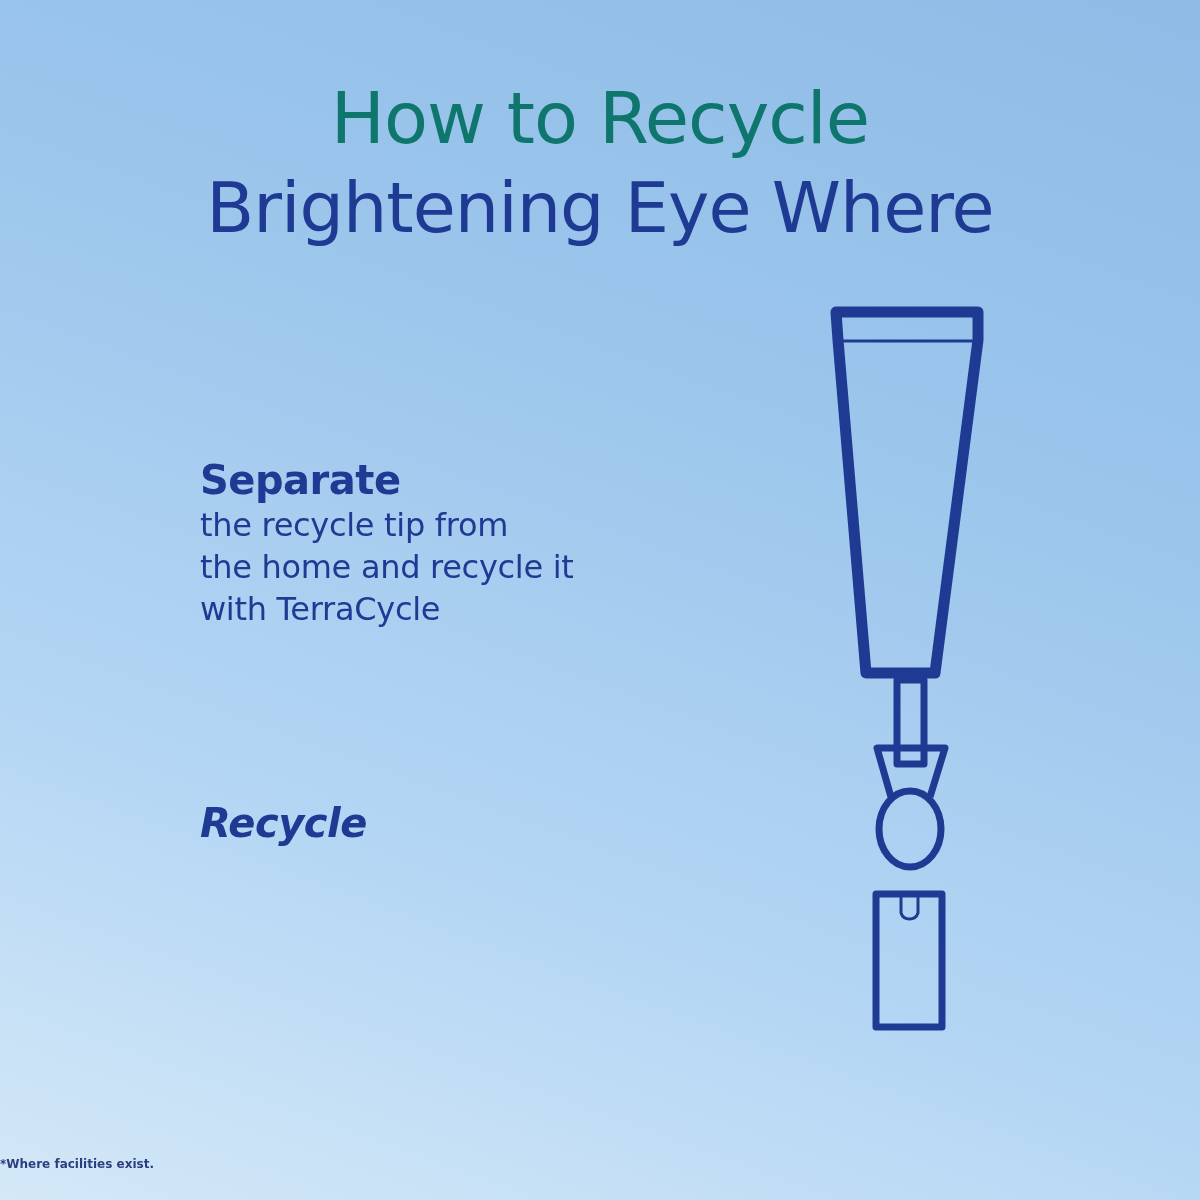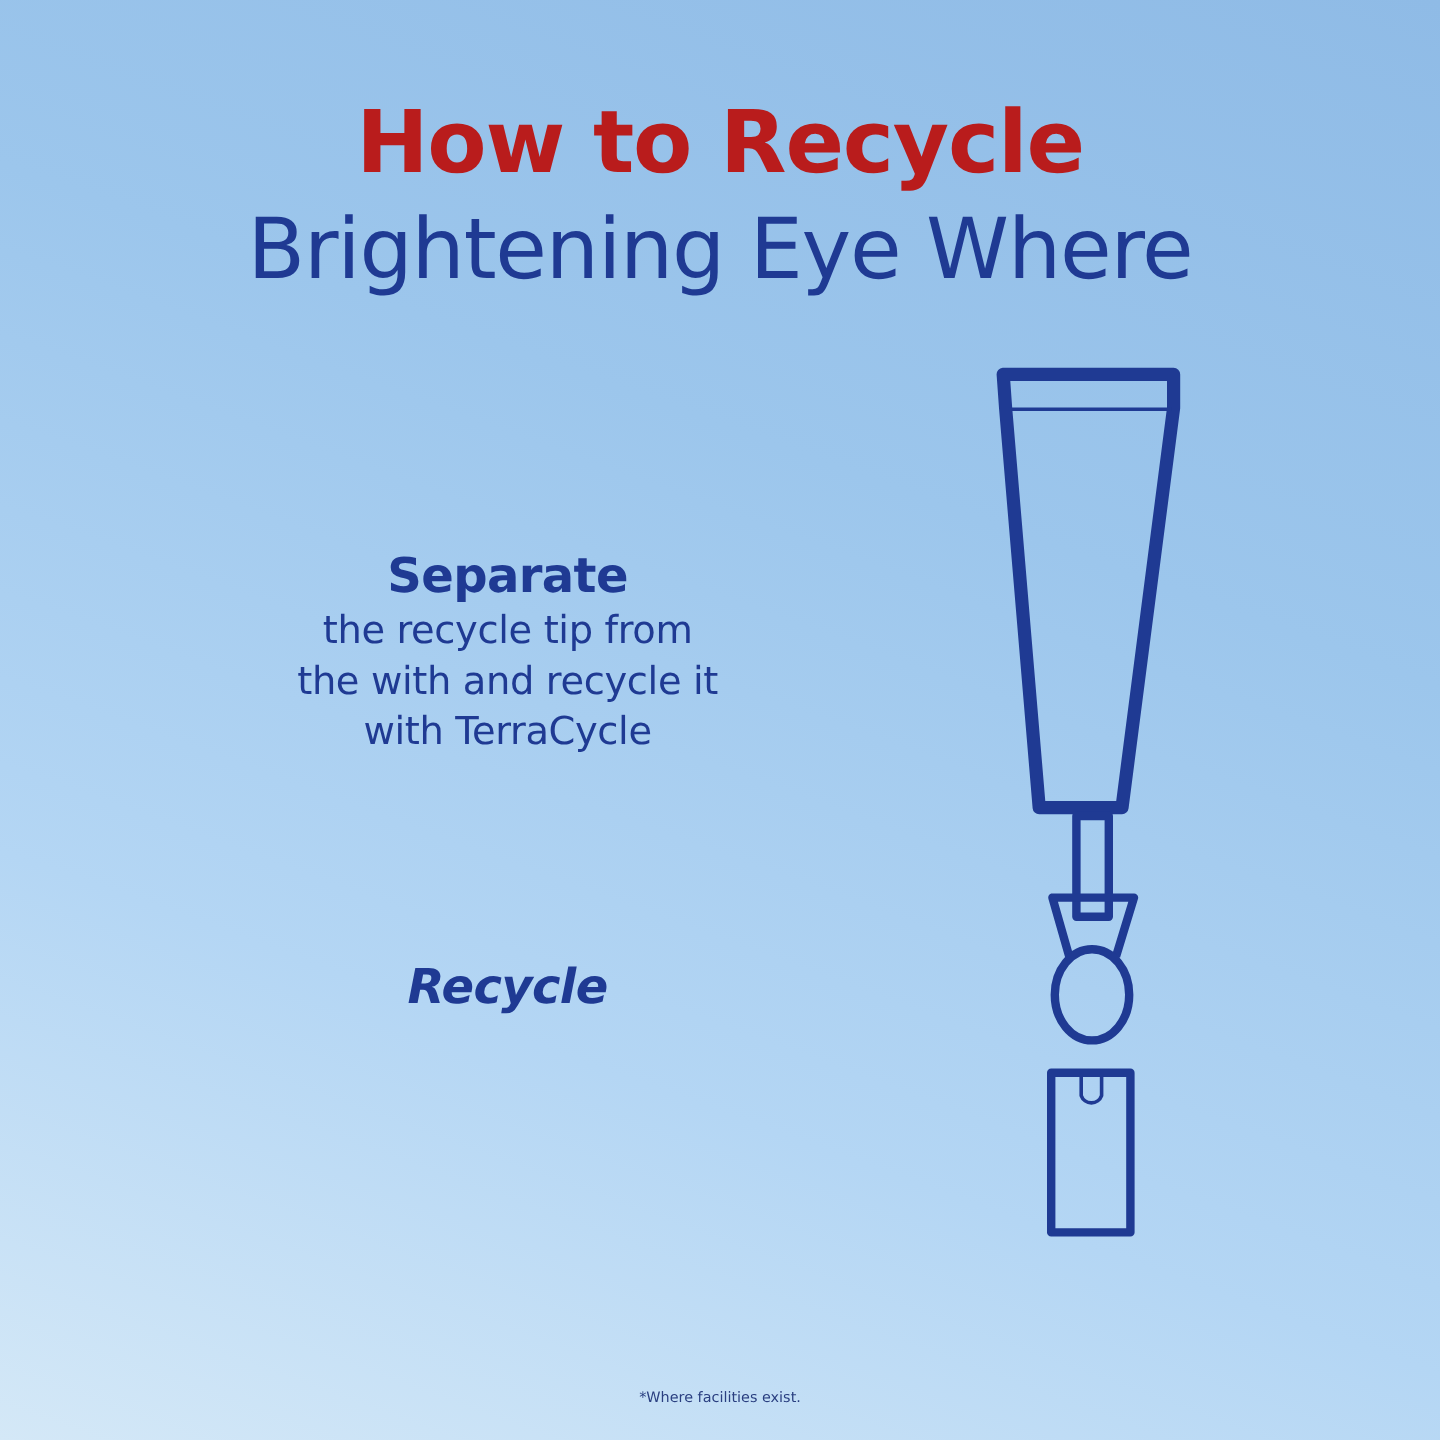--- a/index.html
+++ b/index.html
@@ -3,42 +3,42 @@
   <meta charset="utf-8">
   <style>
     html, body { margin: 0; padding: 0; }
     body {
       width: 1200px; height: 1200px; overflow: hidden; position: relative;
       background: linear-gradient(200deg, #8fbbe6 0%, #9cc6ec 35%, #b4d6f4 70%, #d4e8f7 100%);
       font-family: "DejaVu Sans", sans-serif;
       color: #1f3a93;
     }
     .title-block { position: absolute; top: 72px; left: 0; width: 1200px; text-align: center; }
-    .title-line1 { font-size: 72px; font-weight: bold; letter-spacing: -1px; line-height: 92px; color: #b91c1c; }
+    .title-line1 { font-size: 72px; font-weight: normal; letter-spacing: -1px; line-height: 92px; color: #0f766e; }
     .title-line2 { font-size: 70px; font-weight: normal; letter-spacing: -1px; line-height: 88px; color: #1f3a93; }
-    .step { position: absolute; left: 200px; width: 446px; text-align: center; }
+    .step { position: absolute; left: 200px; width: 446px; }
     .step-heading { font-size: 40px; font-weight: bold; line-height: 48px; color: #1f3a93; letter-spacing: -0.5px; }
     .step-body { font-size: 32px; line-height: 42px; color: #1f3a93; letter-spacing: -0.3px; }
     .step-1 { top: 456px; }
     .step-2 { top: 799px; font-style: italic; }
-    .footnote { position: absolute; top: 1157px; left: 0; width: 1200px; text-align: center; font-size: 12px; color: #2a3f80; }
+    .footnote { position: absolute; top: 1157px; left: 0; width: 1200px; font-size: 12px; color: #2a3f80; font-weight: bold; }
     .illustration { position: absolute; left: 0; top: 0; }
   </style>
 </head>
 <body>
 
 <div class="title-block">
   <div class="title-line1">How to Recycle</div>
   <div class="title-line2">Brightening Eye Where</div>
 </div>
 
 <div class="step step-1">
   <div class="step-heading">Separate</div>
   <div class="step-body">the recycle tip from</div>
-  <div class="step-body">the with and recycle it</div>
+  <div class="step-body">the home and recycle it</div>
   <div class="step-body">with TerraCycle</div>
 </div>
 
 <div class="step step-2">
   <div class="step-heading">Recycle</div>
 </div>
 
 <svg class="illustration" width="1200" height="1200" viewBox="0 0 1200 1200">
   <g fill="none" stroke="#1f3a93" stroke-linejoin="round">
 

